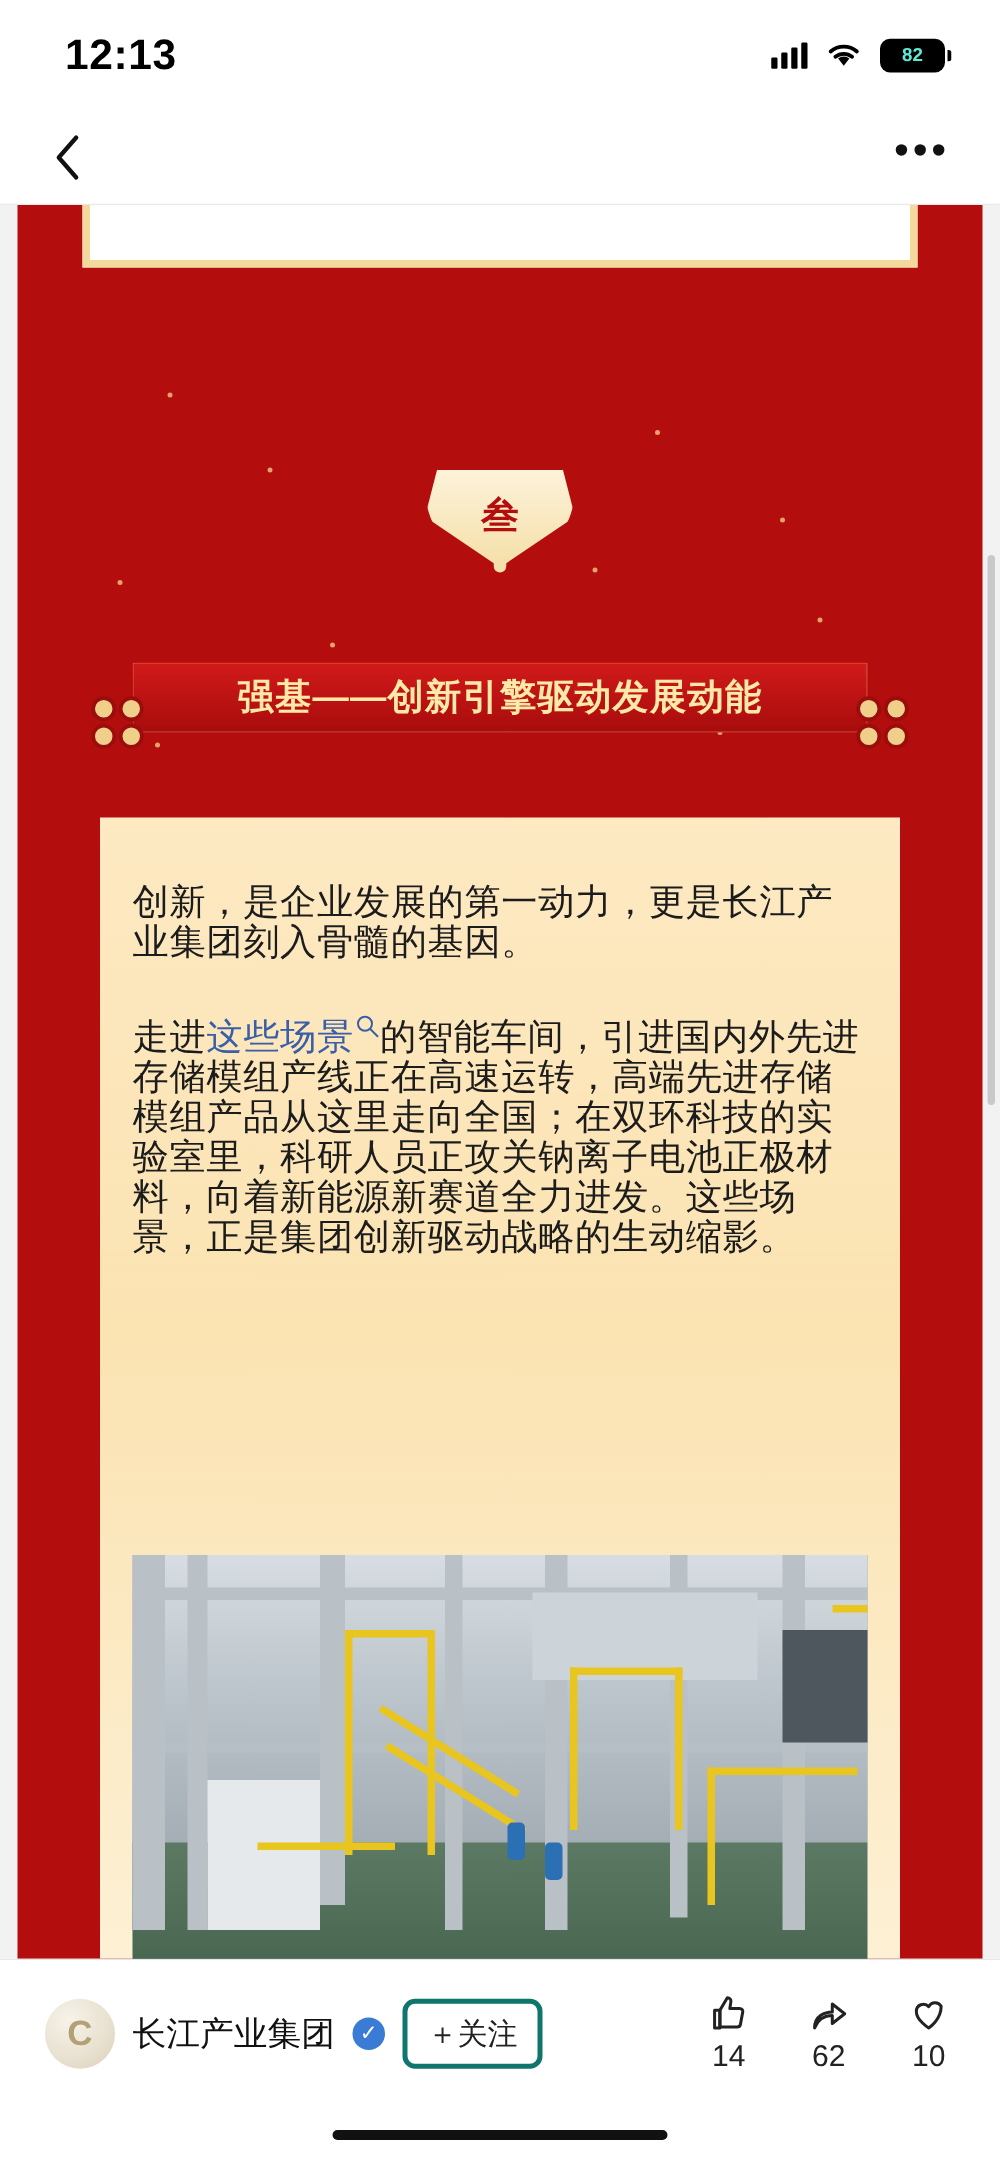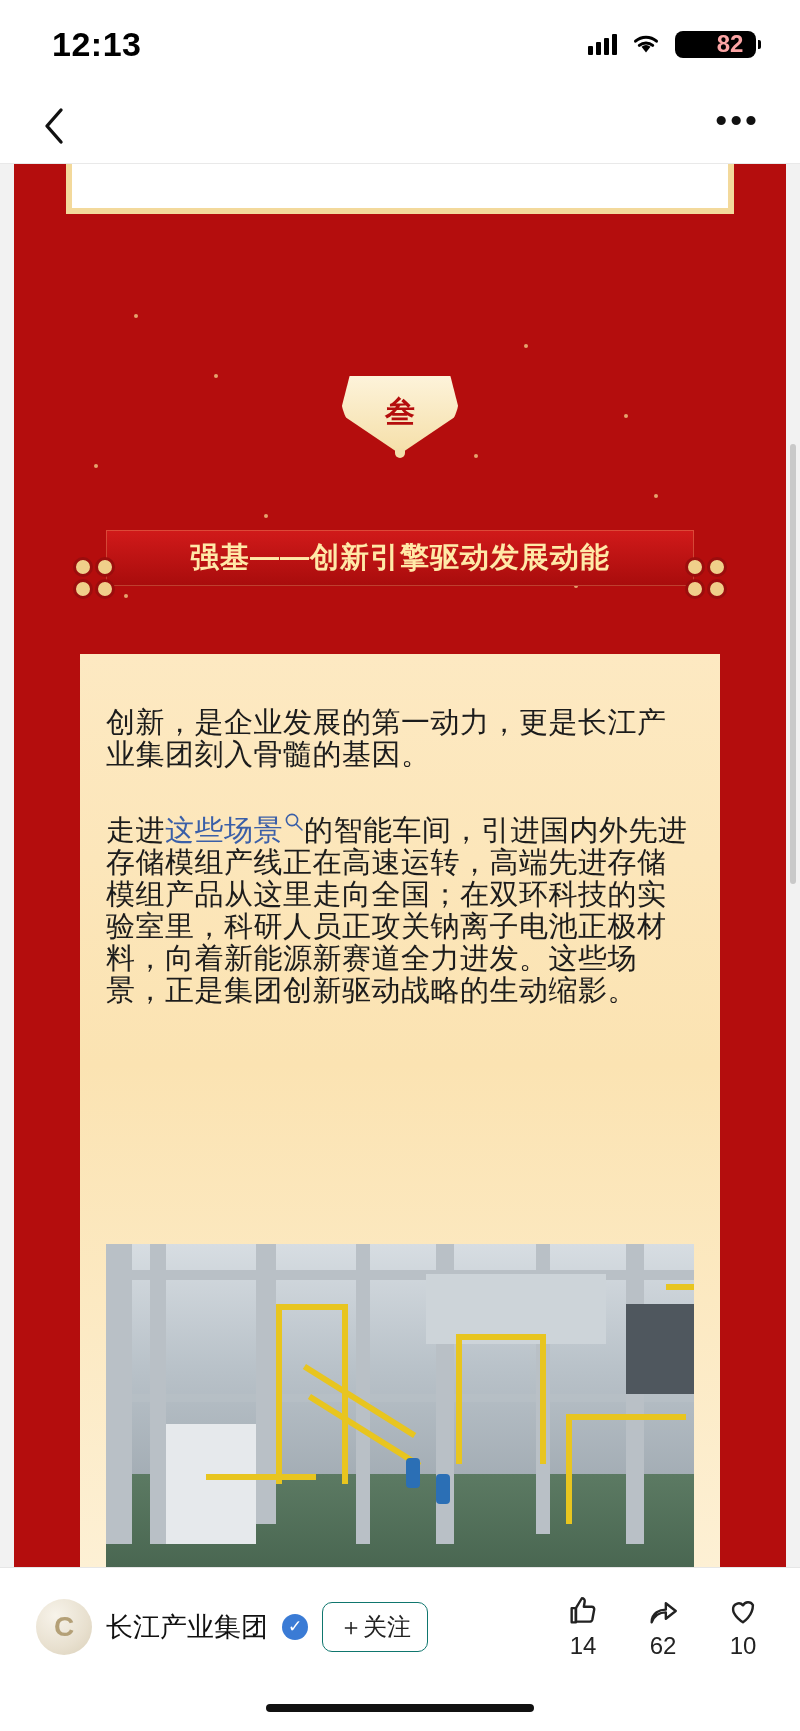--- a/index.html
+++ b/index.html
@@ -60,28 +60,27 @@
   .signal-bars i:nth-child(2) { height: 13px; }
   .signal-bars i:nth-child(3) { height: 17px; }
   .signal-bars i:nth-child(4) { height: 21px; }
 
   .wifi-icon { width: 30px; height: 22px; position: relative; }
   .battery {
     width: 52px;
     height: 27px;
     border-radius: 8px;
     background: #000;
-    color: #fca5a5;
-    font-size: 24px;
+    color: #5eead4;
+    font-size: 15px;
     font-weight: bold;
     display: flex;
     align-items: center;
     justify-content: center;
     position: relative;
-    padding-left: 29px;
   }
   .battery::after {
     content: "";
     position: absolute;
     right: -5px;
     top: 9px;
     width: 3px;
     height: 9px;
     background: #000;
     border-radius: 0 2px 2px 0;
@@ -328,21 +327,21 @@
     height: 26px;
     border-radius: 50%;
     background: #3a7bd5;
     color: #fff;
     font-size: 17px;
     display: flex;
     align-items: center;
     justify-content: center;
   }
   .follow-btn {
-    border: 1px solid #0f766e;
+    border: 4px solid #0f766e;
     border-radius: 10px;
     padding: 8px 16px;
     font-size: 24px;
     color: #222;
     background: #fff;
     cursor: pointer;
   }
   .stats {
     display: flex;
     align-items: center;

